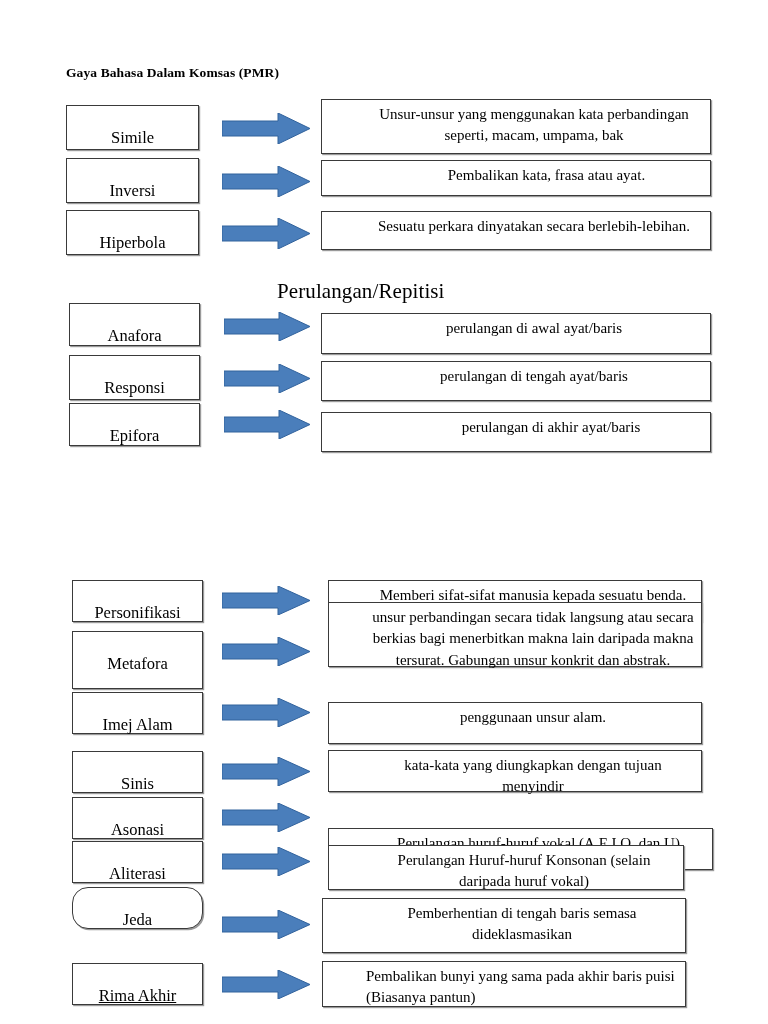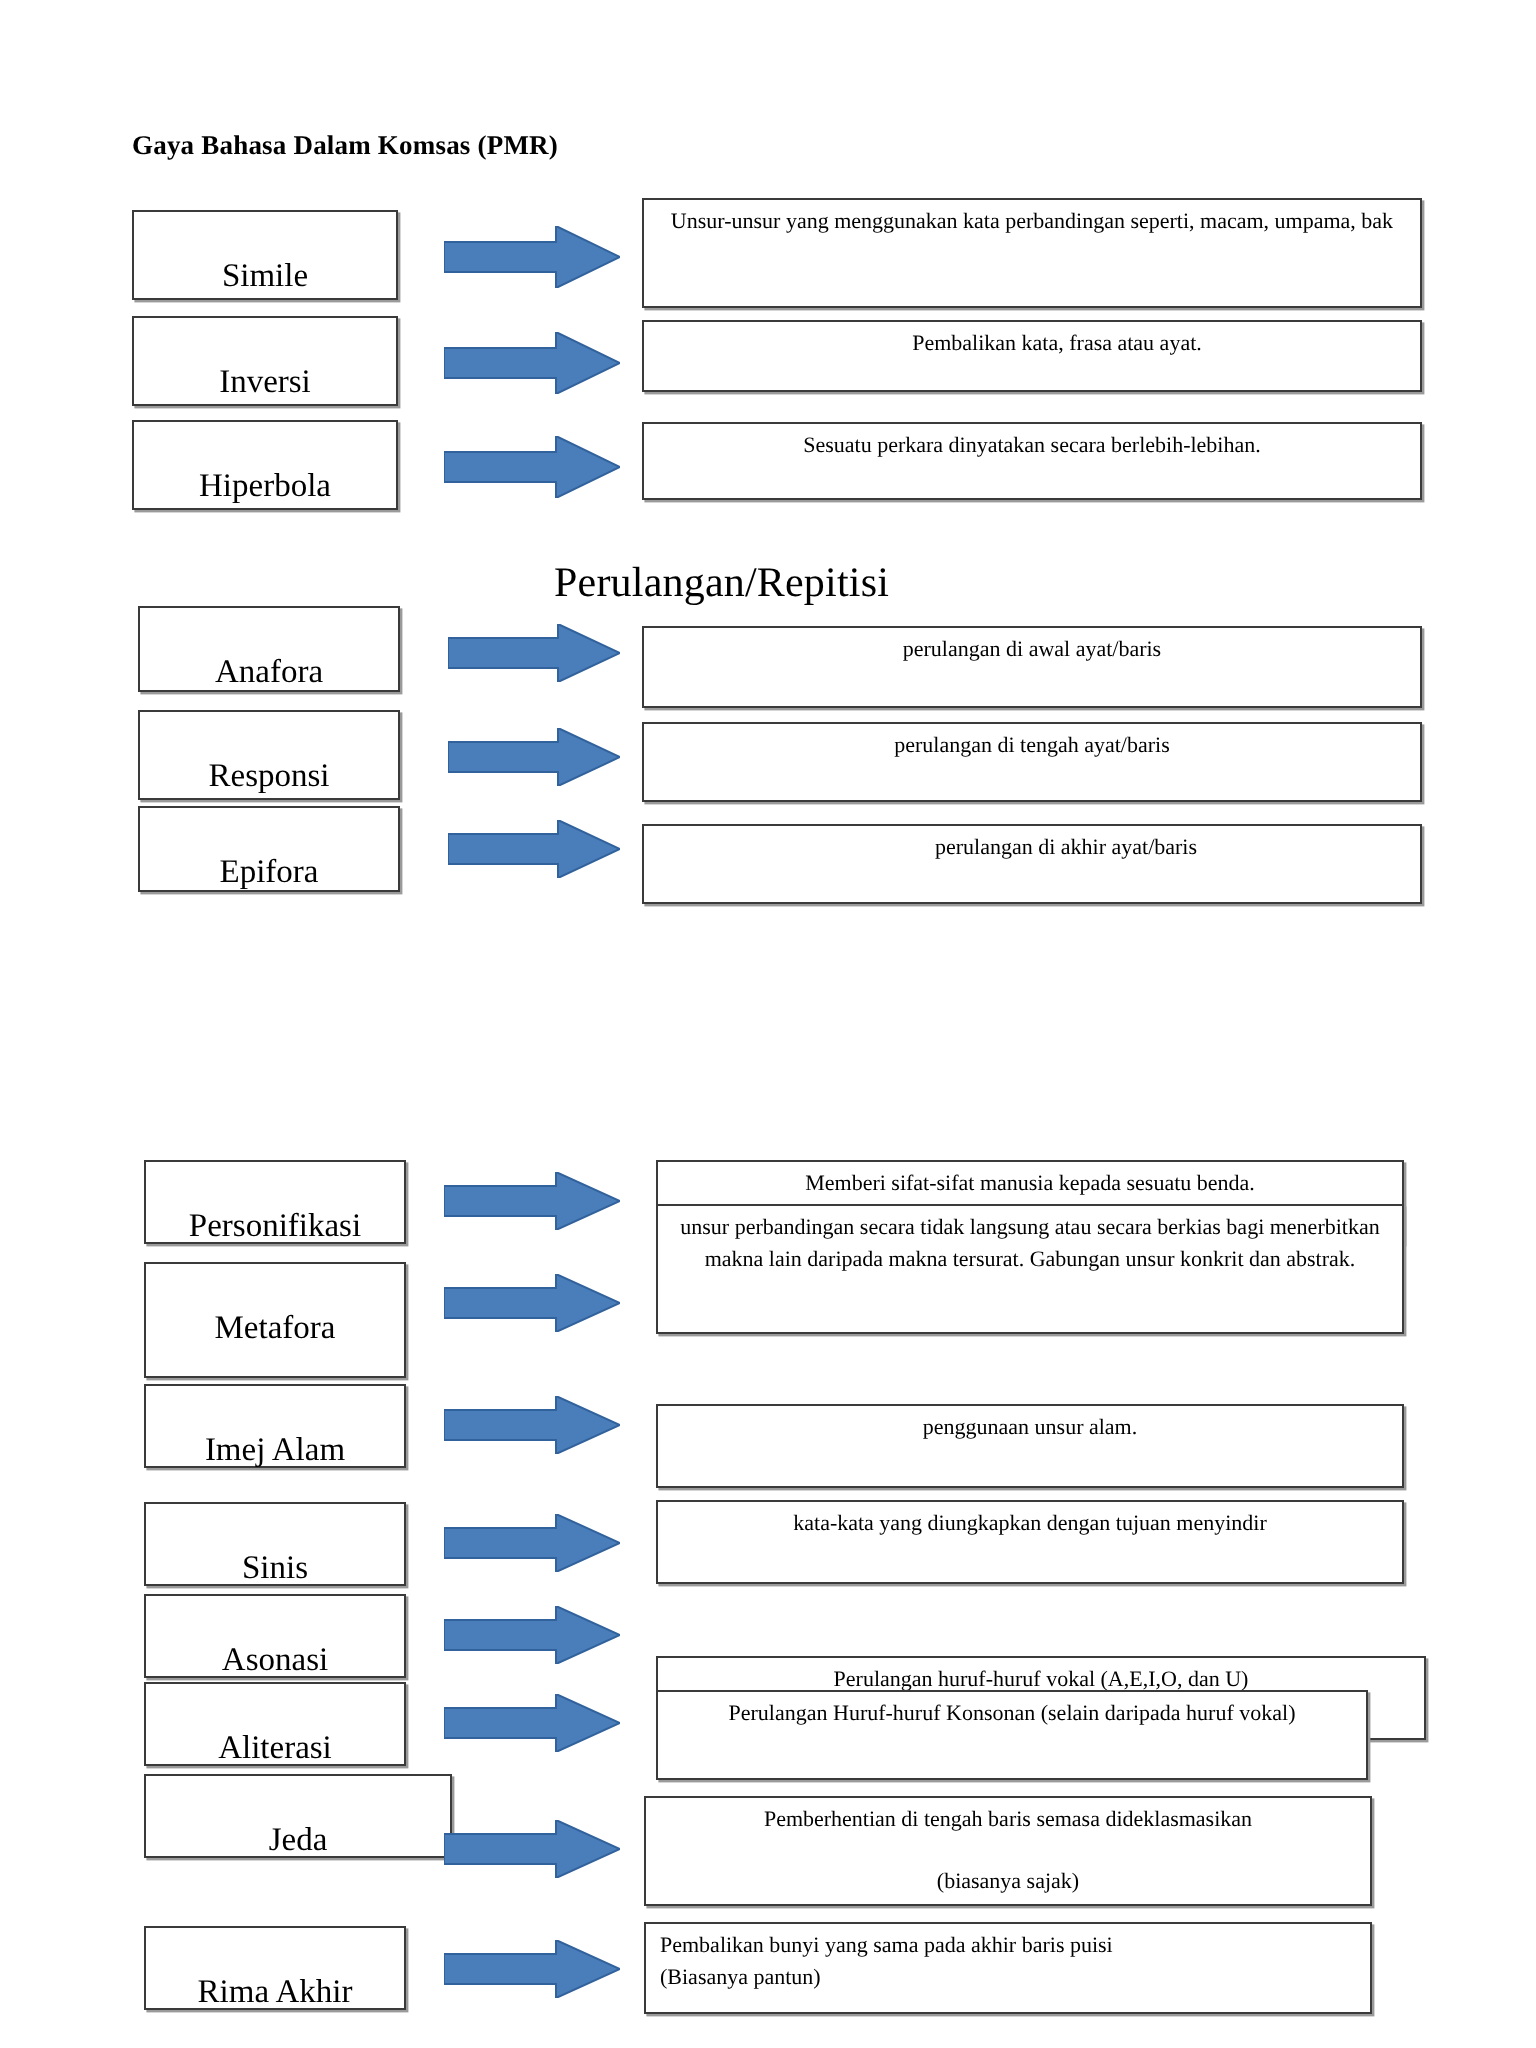--- a/index.html
+++ b/index.html
@@ -64,24 +64,25 @@
     line-height: 1.25;
     white-space: nowrap;
   }
 
   .desc-box {
     display: block;
     padding: 4px 7px 3px 7px;
   }
   .desc-box .desc-text {
     display: block;
-    font-size: 11px;
+    font-size: 15px;
     line-height: 1.42;
     text-align: center;
     white-space: pre-line;
+    margin-left: 36px;
   }
   .desc-box.align-left .desc-text {
     text-align: left;
   }
 
   
   .arrow {
     position: absolute;
     display: block;
   }
@@ -233,35 +234,35 @@
   </div>
   <div class="arrow" style="left:222px; top:847px; width:88px; height:29px;">
     <svg viewBox="0 0 88 29" preserveAspectRatio="none">
       <polygon points="0,7 56,7 56,0 88,14.5 56,29 56,22 0,22" fill="#4A7EBB" stroke="#31629C" stroke-width="1"></polygon>
     </svg>
   </div>
   <div class="box desc-box" style="left:328px; top:845px; width:356px; height:45px;">
     <span class="desc-text">Perulangan Huruf-huruf Konsonan (selain daripada huruf vokal)</span>
   </div>
 
-  <div class="box label-box" style="left:72px; top:887px; width:154px; height:42px;">
+  <div class="box label-box" style="left:72px; top:887px; width:131px; height:42px;border-radius:16px;">
     <span class="label-text">Jeda</span>
   </div>
   <div class="arrow" style="left:222px; top:910px; width:88px; height:29px;">
     <svg viewBox="0 0 88 29" preserveAspectRatio="none">
       <polygon points="0,7 56,7 56,0 88,14.5 56,29 56,22 0,22" fill="#4A7EBB" stroke="#31629C" stroke-width="1"></polygon>
     </svg>
   </div>
   <div class="box desc-box align-left" style="left:322px; top:898px; width:364px; height:55px;">
     <span class="desc-text" style="text-align:center;">Pemberhentian di tengah baris semasa dideklasmasikan
 
 (biasanya sajak)</span>
   </div>
 
-  <div class="box label-box" style="left:72px; top:963px; width:131px; height:42px;">
+  <div class="box label-box" style="left:72px; top:963px; width:131px; height:42px;text-decoration:underline;">
     <span class="label-text">Rima Akhir</span>
   </div>
   <div class="arrow" style="left:222px; top:970px; width:88px; height:29px;">
     <svg viewBox="0 0 88 29" preserveAspectRatio="none">
       <polygon points="0,7 56,7 56,0 88,14.5 56,29 56,22 0,22" fill="#4A7EBB" stroke="#31629C" stroke-width="1"></polygon>
     </svg>
   </div>
   <div class="box desc-box align-left" style="left:322px; top:961px; width:364px; height:46px;">
     <span class="desc-text">Pembalikan bunyi yang sama pada akhir baris puisi
 (Biasanya pantun)</span>

